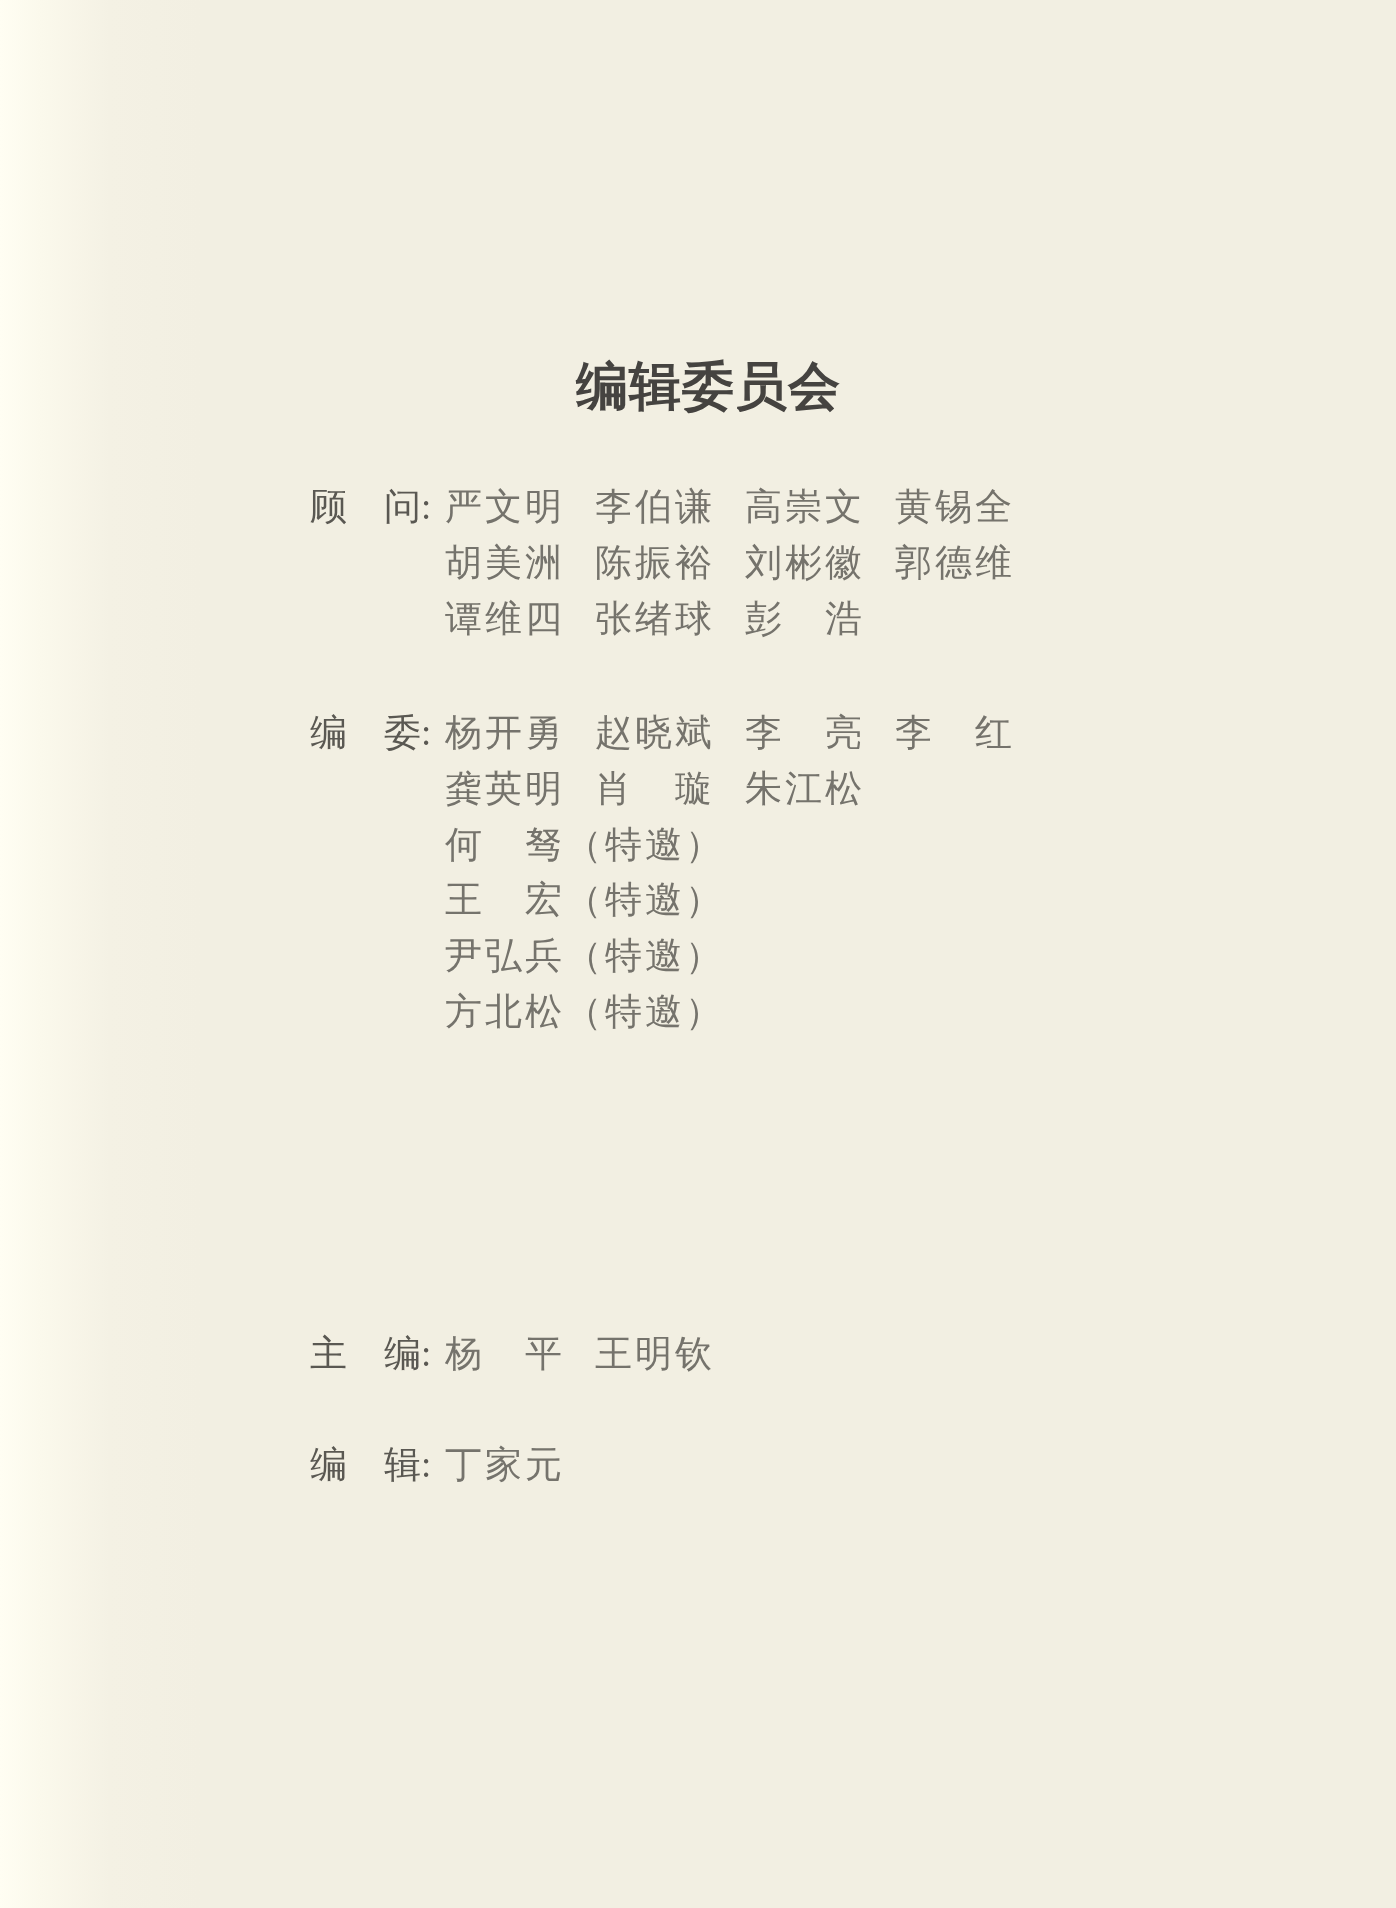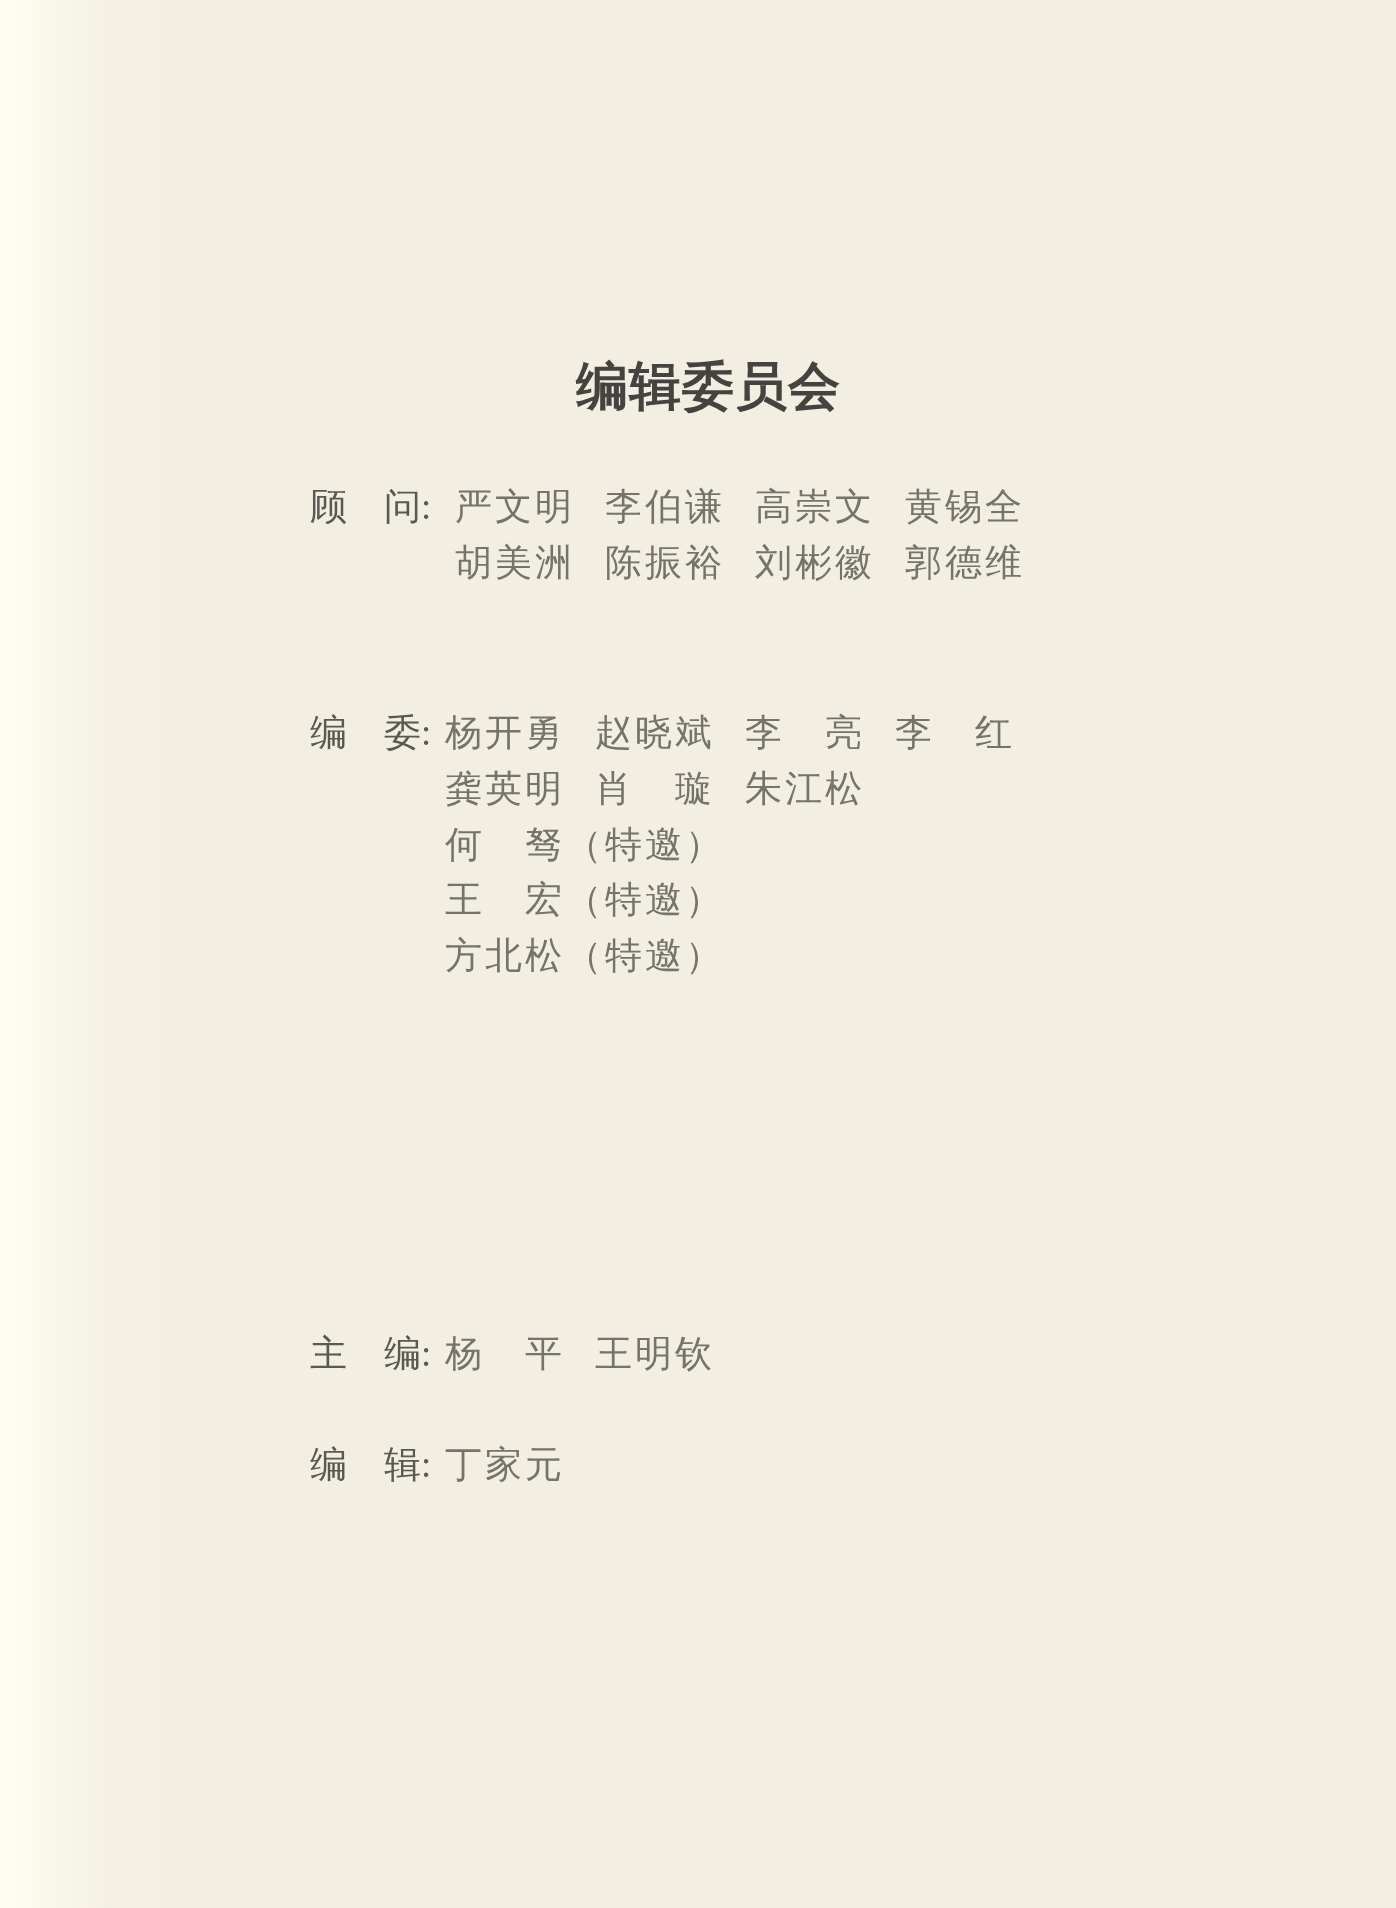--- a/index.html
+++ b/index.html
@@ -30,21 +30,21 @@
     letter-spacing: 1px;
     color: #454340;
     white-space: nowrap;
   }
   .section {
     position: absolute;
     left: 310px;
     display: flex;
     align-items: flex-start;
   }
-  .sec-0 { top: 479px; gap: 10px; }
+  .sec-0 { top: 479px; }
   .sec-1 { top: 705px; }
   .sec-2 { top: 1326px; }
   .sec-3 { top: 1437px; }
   .label {
     flex: 0 0 135px;
     width: 135px;
     font-size: 37px;
     line-height: 55.8px;
     color: #5a5852;
     white-space: nowrap;
@@ -68,29 +68,31 @@
 <body>
 
 <div class="page">
   <h1 class="title">编辑委员会</h1>
   <div id="sections">
       <div class="section sec-0">
         <span class="label">顾　问:</span>
         <div class="rows">
           <div class="row"><span class="name">严文明</span><span class="name">李伯谦</span><span class="name">高崇文</span><span class="name">黄锡全</span></div>
           <div class="row"><span class="name">胡美洲</span><span class="name">陈振裕</span><span class="name">刘彬徽</span><span class="name">郭德维</span></div>
+          <div class="row"><span class="name">谭维四</span><span class="name">张绪球</span><span class="name">彭　浩</span></div>
         </div>
       </div>
       <div class="section sec-1">
         <span class="label">编　委:</span>
         <div class="rows">
           <div class="row"><span class="name">杨开勇</span><span class="name">赵晓斌</span><span class="name">李　亮</span><span class="name">李　红</span></div>
           <div class="row"><span class="name">龚英明</span><span class="name">肖　璇</span><span class="name">朱江松</span></div>
           <div class="row"><span class="name">何　驽（特邀）</span></div>
           <div class="row"><span class="name">王　宏（特邀）</span></div>
+          <div class="row"><span class="name">尹弘兵（特邀）</span></div>
           <div class="row"><span class="name">方北松（特邀）</span></div>
         </div>
       </div>
       <div class="section sec-2">
         <span class="label">主　编:</span>
         <div class="rows">
           <div class="row"><span class="name">杨　平</span><span class="name">王明钦</span></div>
         </div>
       </div>
       <div class="section sec-3">

